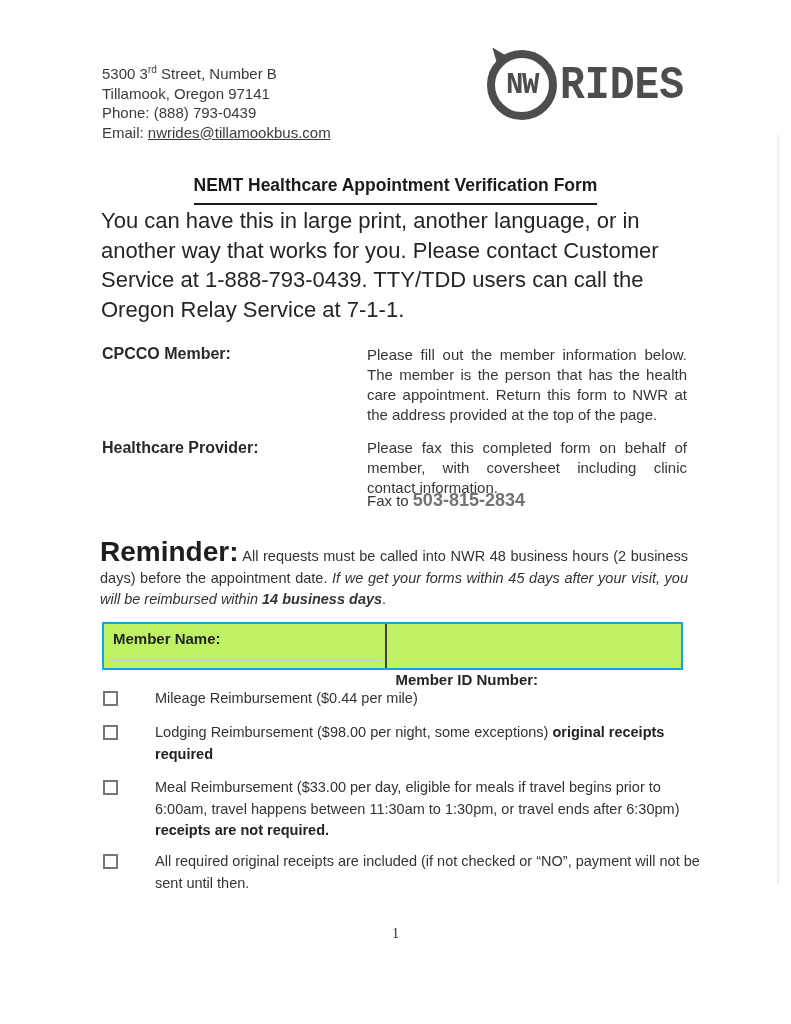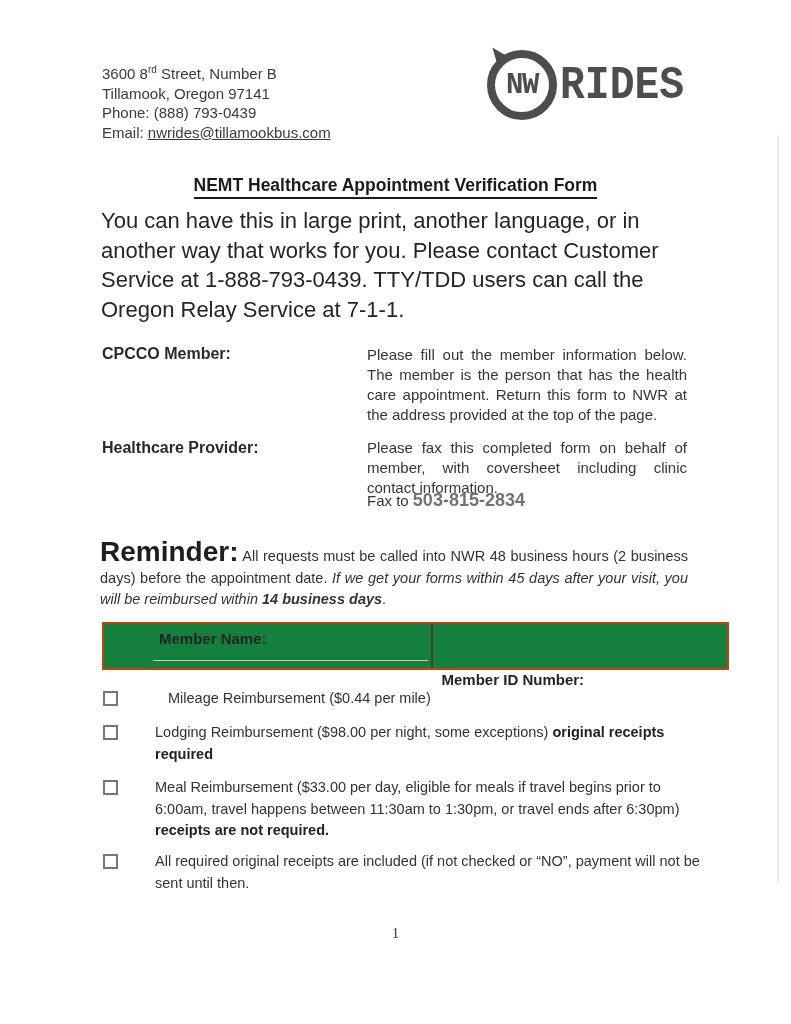--- a/index.html
+++ b/index.html
@@ -39,21 +39,21 @@
   }
   .logo-word{
     font-weight:bold;font-size:47px;letter-spacing:0px;margin-left:3px;
     transform:scaleX(.88);transform-origin:left center;
   }
   
   .title{
     position:absolute;top:175px;left:0;width:100%;
     text-align:center;font-size:17.5px;font-weight:bold;color:#1b1b1b;
   }
-  .title span{border-bottom:2px solid #1b1b1b;padding-bottom:2px;}
+  .title span{border-bottom:2px solid #1b1b1b;padding-bottom:8px;}
   
   .intro{
     position:absolute;left:101px;top:206px;width:600px;
     font-size:22px;line-height:29.5px;color:#252525;
   }
   
   .row-label{
     position:absolute;left:102px;
     font-size:16px;font-weight:bold;color:#2a2a2a;
   }
@@ -70,21 +70,21 @@
   .reminder{
     position:absolute;left:100px;top:541px;width:588px;
     font-size:14.5px;line-height:21.5px;text-align:justify;color:#333;
   }
   .reminder-label{font-size:28px;font-weight:bold;color:#1e1e1e;}
   .rem-italic{font-style:italic;}
   .rem-bold-italic{font-style:italic;font-weight:bold;}
   
   .member-table{
     position:absolute;left:102px;top:622px;width:577px;height:44px;
-    border:2px solid #c2410c;display:flex;background:#15803d;padding-left:46px;
+    border:2px solid #0ea5e9;display:flex;background:#bef264;
   }
   .cell{padding:6px 9px;font-size:15px;font-weight:bold;color:#242424;}
   .cell-name{width:45.5%;border-right:2px solid #414141;position:relative;}
   .cell-id{flex:1;margin-top:41px;}
   .cell-value{font-weight:normal;}
   .write-line{
     position:absolute;left:3px;right:3px;bottom:7px;
     border-top:1px solid #cccccc;
   }
   
@@ -107,21 +107,21 @@
     position:absolute;left:777px;top:135px;width:2px;height:748px;
     background:#ececec;
   }
 </style>
 </head>
 <body>
 
 <div class="page">
 
   <div class="address">
-    <div><span>3600 8</span><sup>rd</sup><span> Street, Number B</span></div>
+    <div><span>5300 3</span><sup>rd</sup><span> Street, Number B</span></div>
     <div>Tillamook, Oregon 97141</div>
     <div>Phone: (888) 793-0439</div>
     <div><span>Email: </span><span class="email-link">nwrides@tillamookbus.com</span></div>
   </div>
 
   <div class="logo">
     <div class="logo-circle">
       <div class="logo-arrow"></div>
       <span>NW</span>
     </div>
@@ -148,21 +148,21 @@
       <span>Member Name:</span>
       <span class="cell-value"></span>
       <div class="write-line"></div>
     </div>
     <div class="cell cell-id">
       <span>Member ID Number:</span>
       <span class="cell-value"></span>
     </div>
   </div>
 
-  <div class="check-row" style="top:688px;gap:13px;">
+  <div class="check-row" style="top:688px;">
     <div class="checkbox"></div>
     <div class="check-text"><span>Mileage Reimbursement ($0.44 per mile)</span><span class="check-bold"></span></div>
   </div>
 
   <div class="check-row" style="top:722px;">
     <div class="checkbox"></div>
     <div class="check-text"><span>Lodging Reimbursement ($98.00 per night, some exceptions) </span><span class="check-bold">original receipts required</span></div>
   </div>
 
   <div class="check-row" style="top:777px;">

